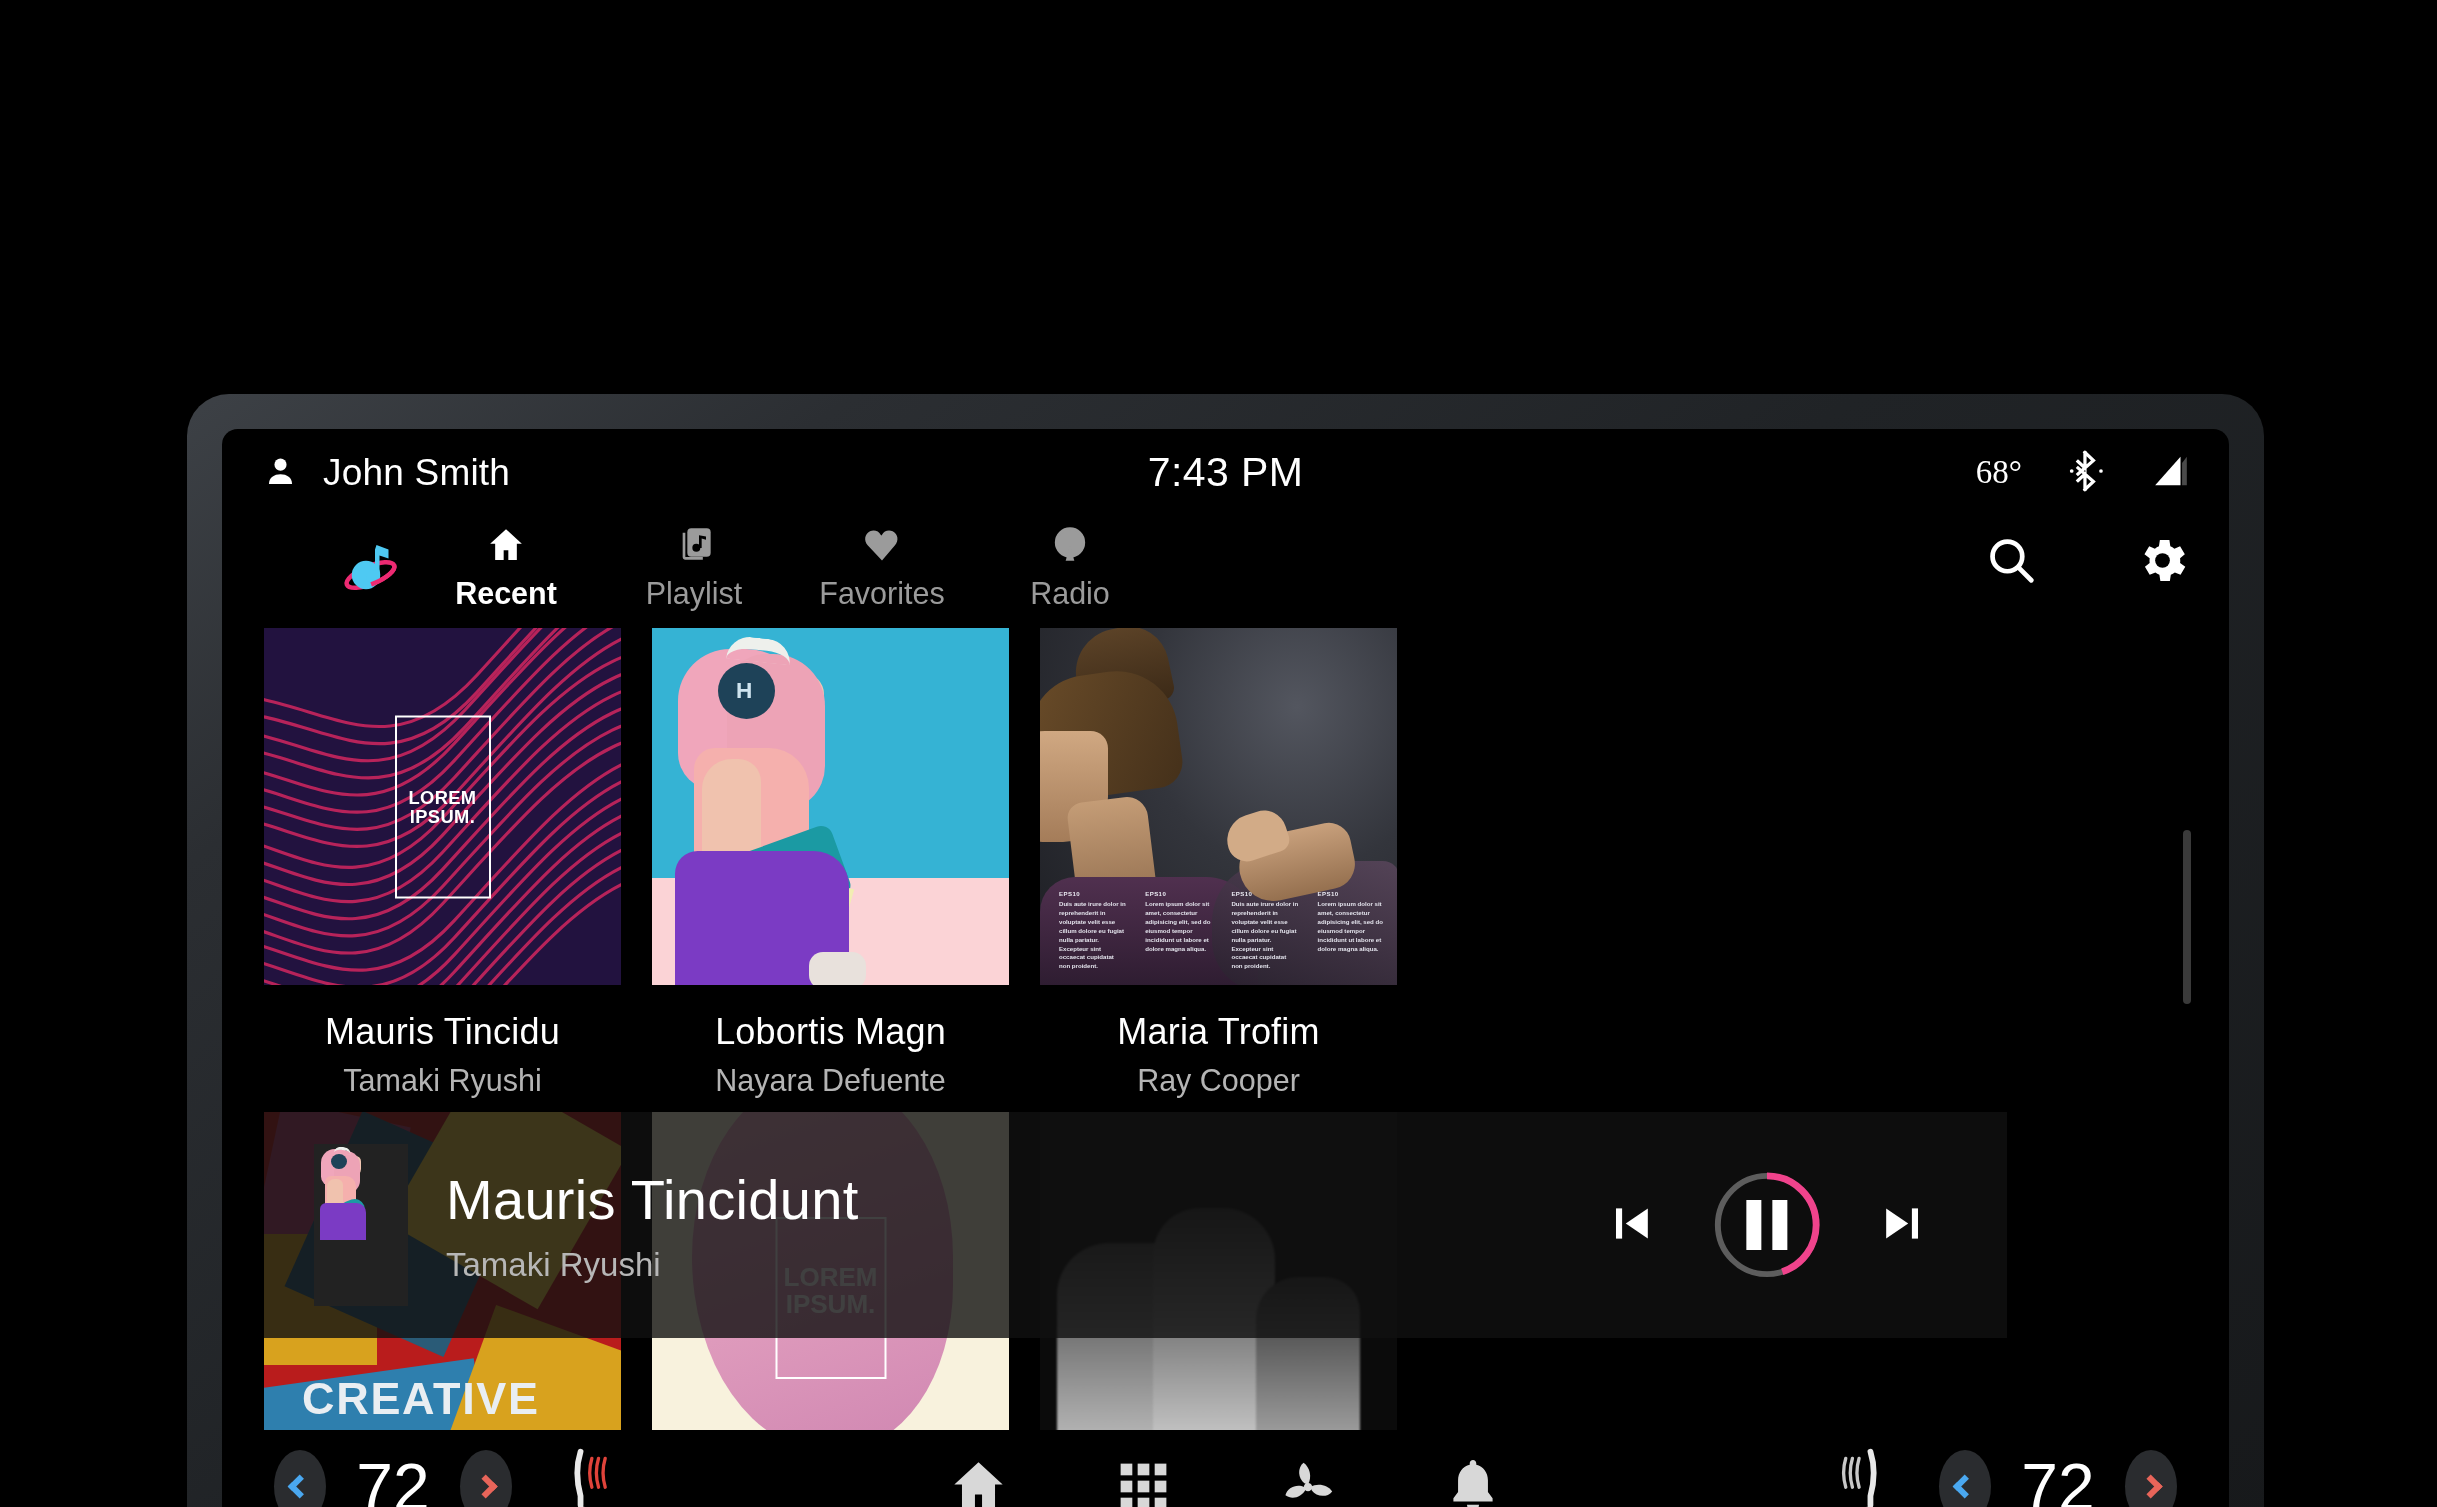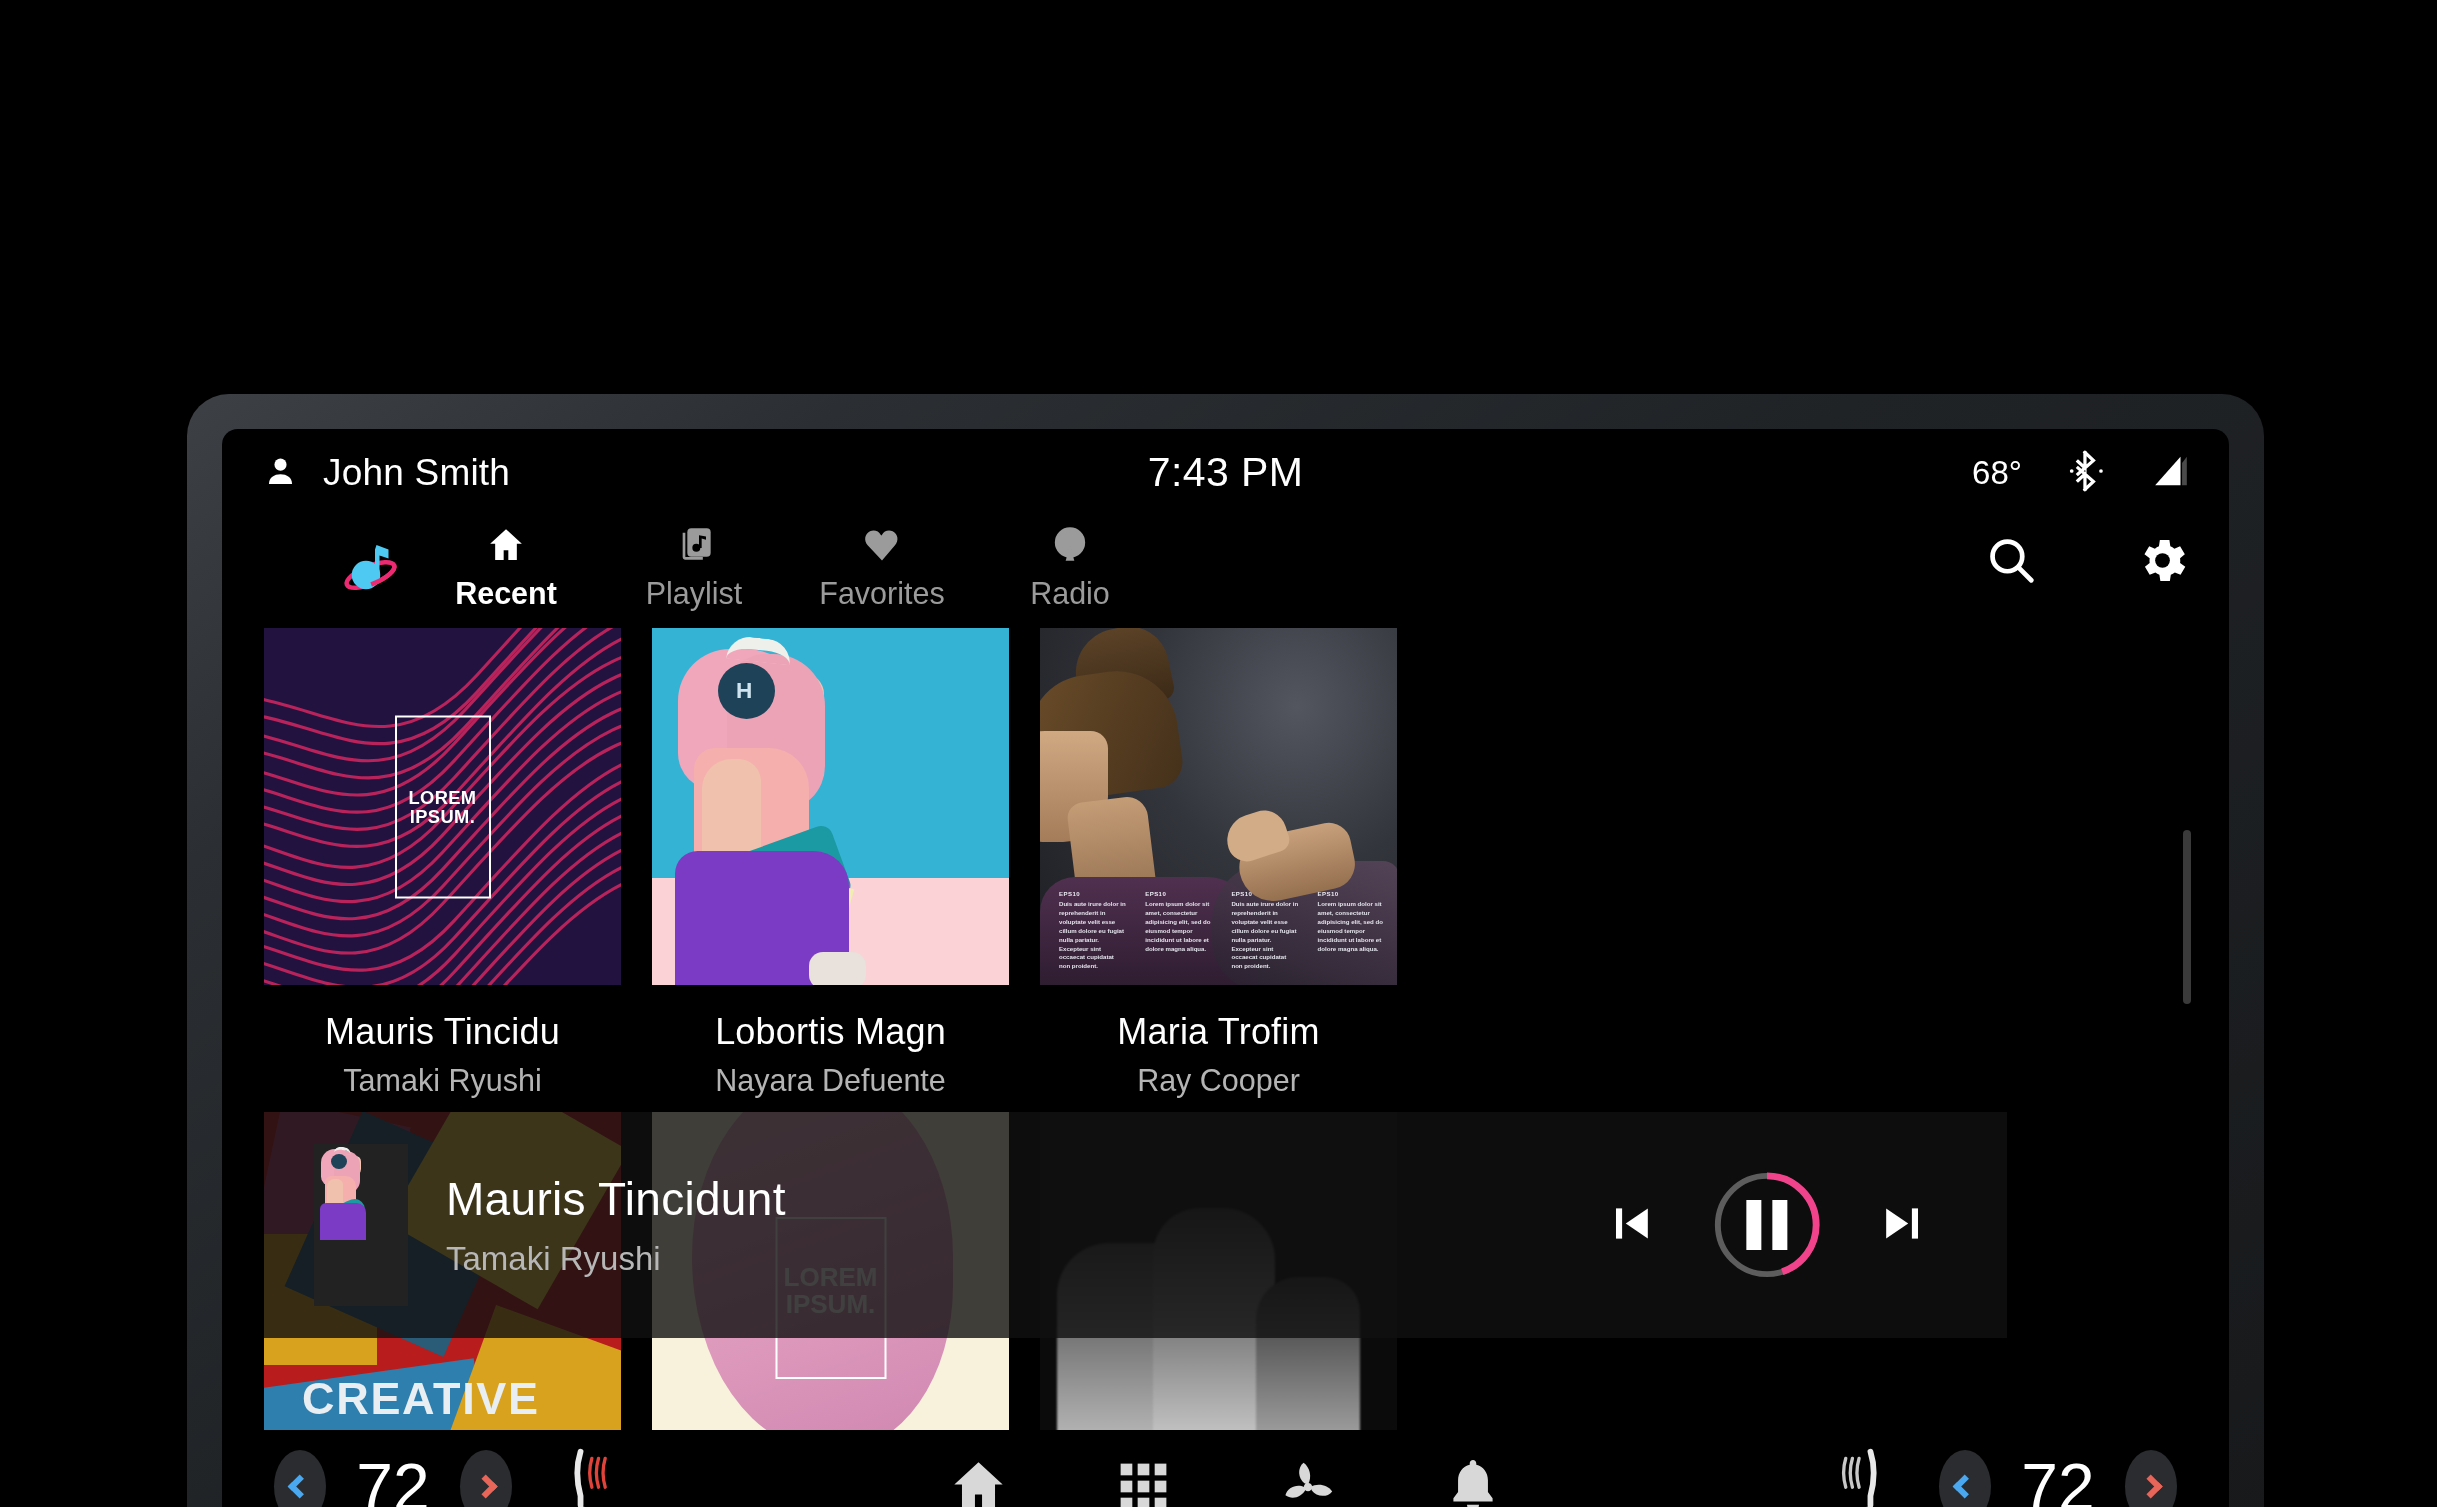--- a/index.html
+++ b/index.html
@@ -32,21 +32,21 @@
     display:flex; align-items:center; color:#fff;
   }
   .sb-left{ display:flex; align-items:center; gap:26px; margin-left:42px; }
   .user-name{ font-size:37px; letter-spacing:0.2px; }
   .sb-center{
     position:absolute; left:0; right:0; text-align:center;
     font-size:41px; letter-spacing:0.4px; pointer-events:none;
   }
   .sb-right{
     margin-left:auto; margin-right:38px;
-    display:flex; align-items:center; gap:46px;
+    display:flex; align-items:center; gap:46px;font-family:Liberation Serif, serif;
   }
   .temp-badge{ font-size:33px; }
 
   
   #nav-bar{
     position:absolute; left:0; top:87px; width:100%; height:104px;
   }
   #app-logo{ position:absolute; left:111px; top:17.4px; width:75px; height:75px; }
   #tabs{ position:absolute; left:190px; top:7px; display:flex; }
   .tab{
@@ -303,21 +303,21 @@
   #now-playing{
     position:absolute; left:42px; top:484px; width:1743px; height:226px;
     background:rgba(16,16,16,.80);
     display:flex; align-items:center;
   }
   #np-thumb{
     width:94px; height:162px; margin-left:50px; flex:0 0 auto;
     overflow:hidden; position:relative; background:#222;
   }
   #np-meta{ margin-left:38px; }
-  #np-title{ color:#fff; font-size:46px; letter-spacing:0.3px; }
+  #np-title{ color:#fff; font-size:56px; letter-spacing:0.3px; }
   #np-artist{ color:#b7b7b7; font-size:33px; margin-top:14px; }
   #np-controls{
     margin-left:auto; margin-right:80px;
     display:flex; align-items:center; gap:52px;
   }
   #play-wrap{ position:relative; width:118px; height:118px; }
   #play-wrap svg{ position:absolute; inset:0; }
   #play-glyph{
     position:absolute; left:50%; top:50%; transform:translate(-50%,-50%);
     display:flex; gap:11.3px;

